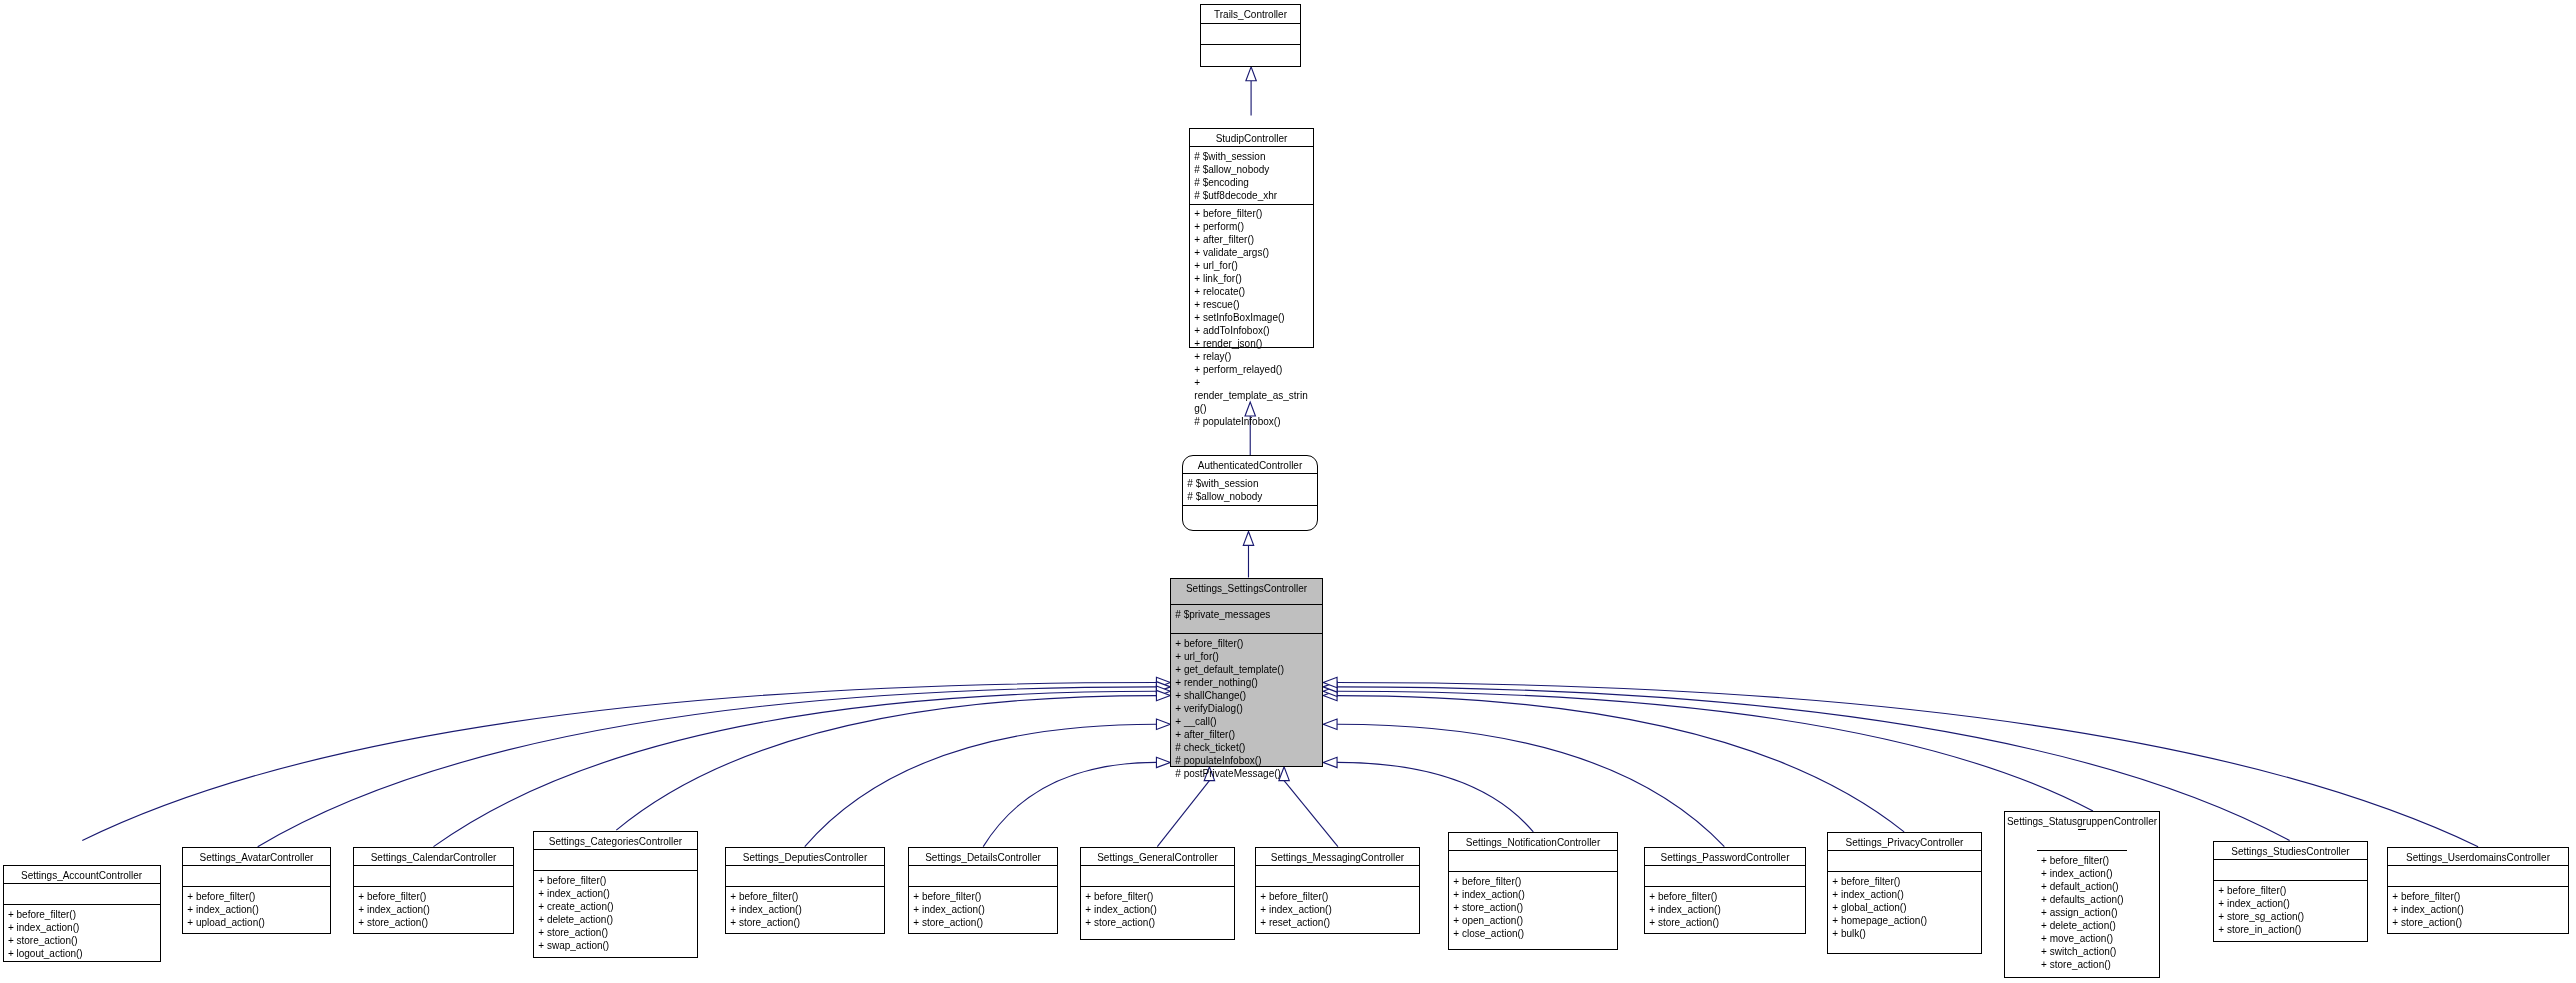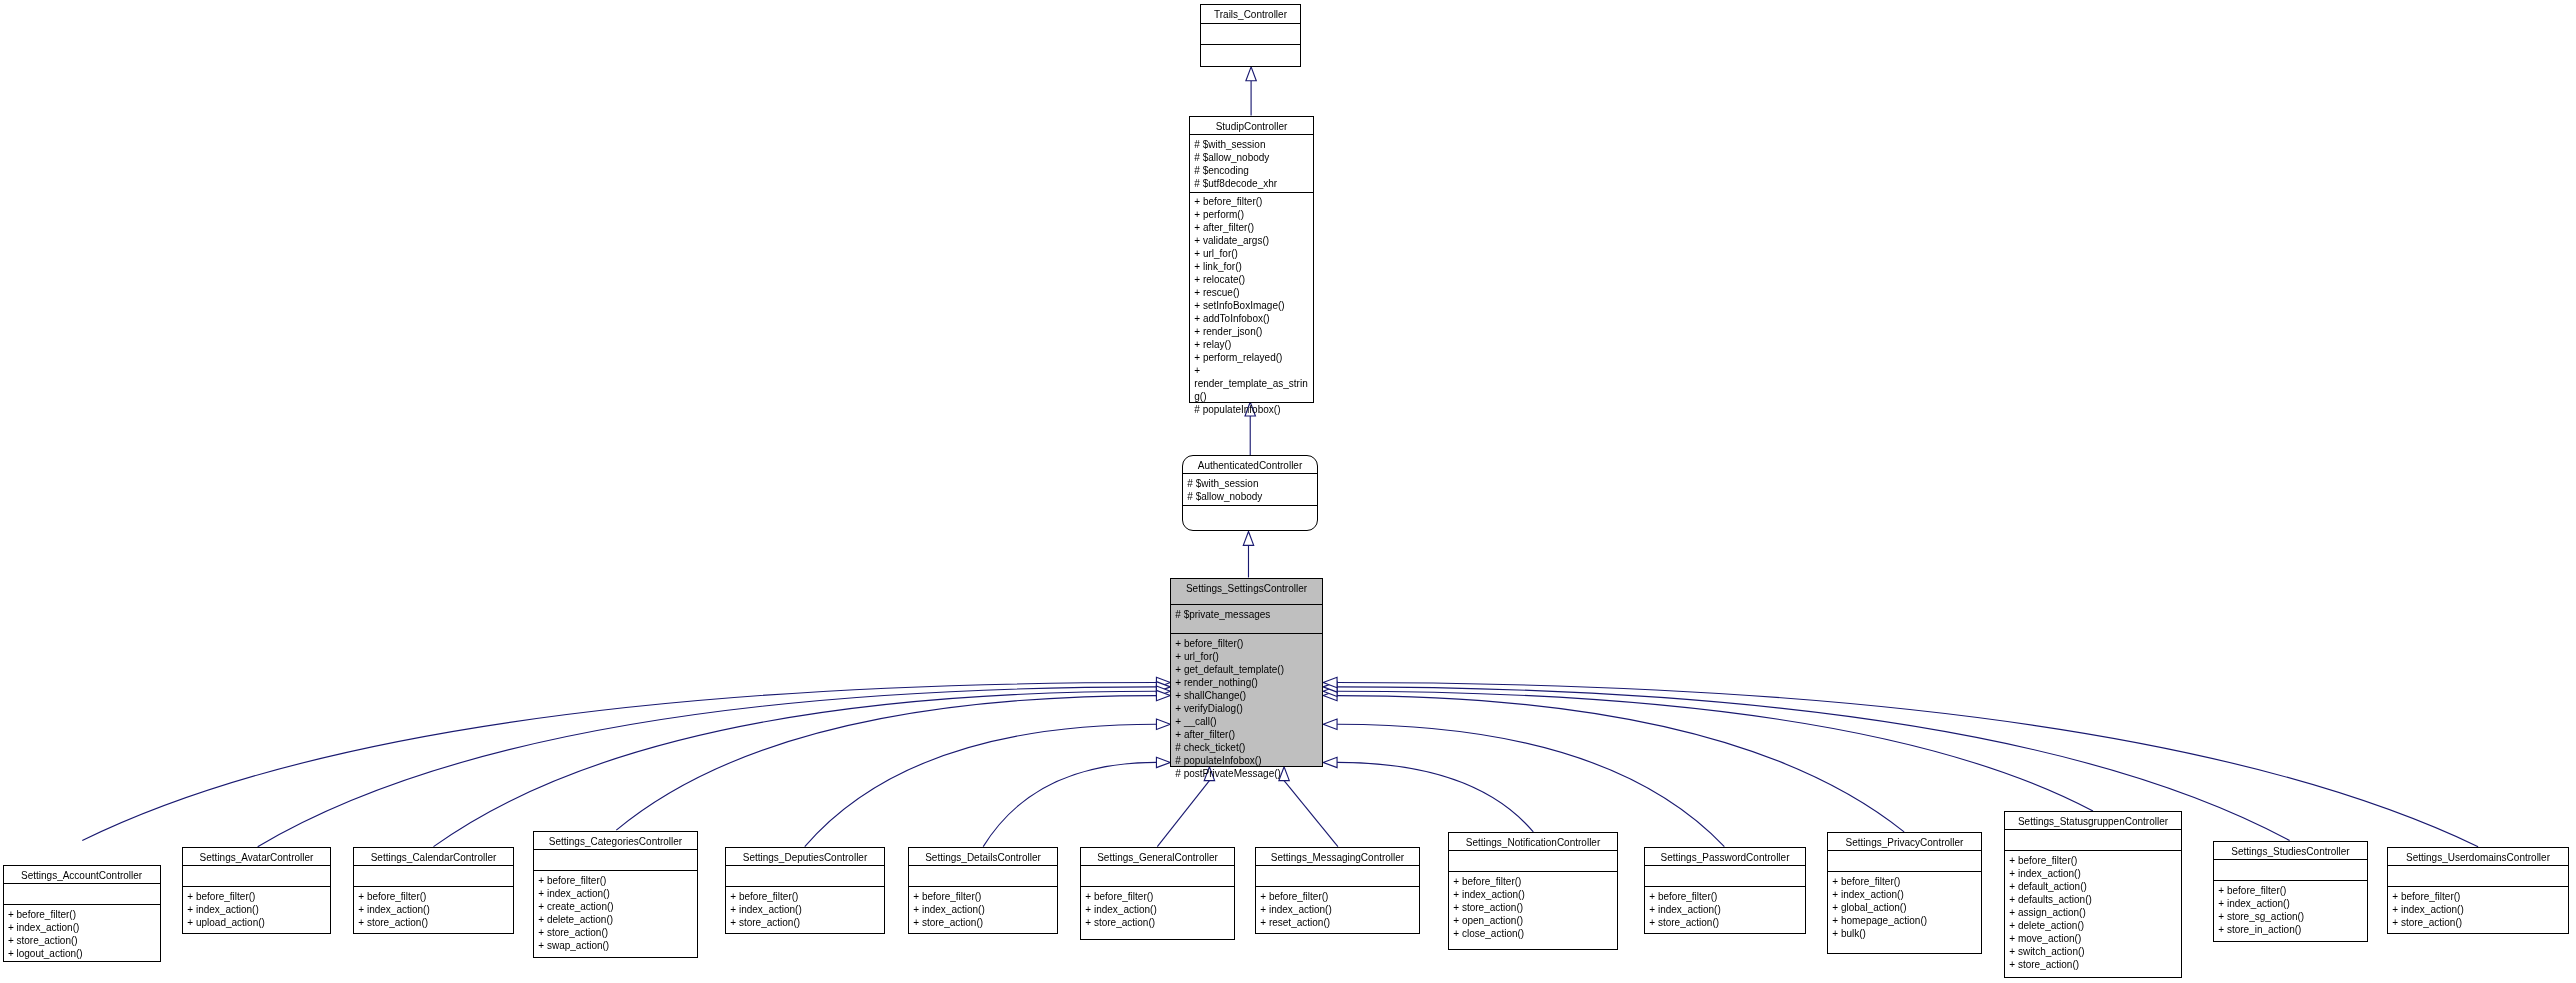--- a/index.html
+++ b/index.html
@@ -116,21 +116,21 @@
         <path d="M2853,975 Q2458.8,786 1539,786" fill="none" stroke="#191970" stroke-width="1.3"></path>
         <polygon points="1523,786 1539,780 1539,792" fill="#ffffff" stroke="#191970" stroke-width="1.3"></polygon>
       </g>
     </svg>
   <div id="nodes">
       <div class="node" style="left: 1200px; top: 4.3px; width: 101px; height: 63px;">
         <div class="title">Trails_Controller</div>
         <div class="compartment attrs"></div>
         <div class="compartment methods"></div>
       </div>
-      <div class="node" style="left: 1189px; top: 116px; width: 125px; height: 287px;">
+      <div class="node" style="left: 1189px; top: 128px; width: 125px; height: 220px;">
         <div class="title">StudipController</div>
         <div class="compartment attrs">
           <div class="member"># $with_session</div>
           <div class="member"># $allow_nobody</div>
           <div class="member"># $encoding</div>
           <div class="member"># $utf8decode_xhr</div>
         </div>
         <div class="compartment methods">
           <div class="member">+ before_filter()</div>
           <div class="member">+ perform()</div>
@@ -276,21 +276,21 @@
         <div class="title">Settings_PrivacyController</div>
         <div class="compartment attrs"></div>
         <div class="compartment methods">
           <div class="member">+ before_filter()</div>
           <div class="member">+ index_action()</div>
           <div class="member">+ global_action()</div>
           <div class="member">+ homepage_action()</div>
           <div class="member">+ bulk()</div>
         </div>
       </div>
-      <div class="node" style="left: 2004px; top: 811px; width: 178px; height: 167px;">
+      <div class="node" style="left: 2004px; top: 811px; width: 156px; height: 167px; align-items: center;">
         <div class="title">Settings_StatusgruppenController</div>
         <div class="compartment attrs"></div>
         <div class="compartment methods">
           <div class="member">+ before_filter()</div>
           <div class="member">+ index_action()</div>
           <div class="member">+ default_action()</div>
           <div class="member">+ defaults_action()</div>
           <div class="member">+ assign_action()</div>
           <div class="member">+ delete_action()</div>
           <div class="member">+ move_action()</div>

